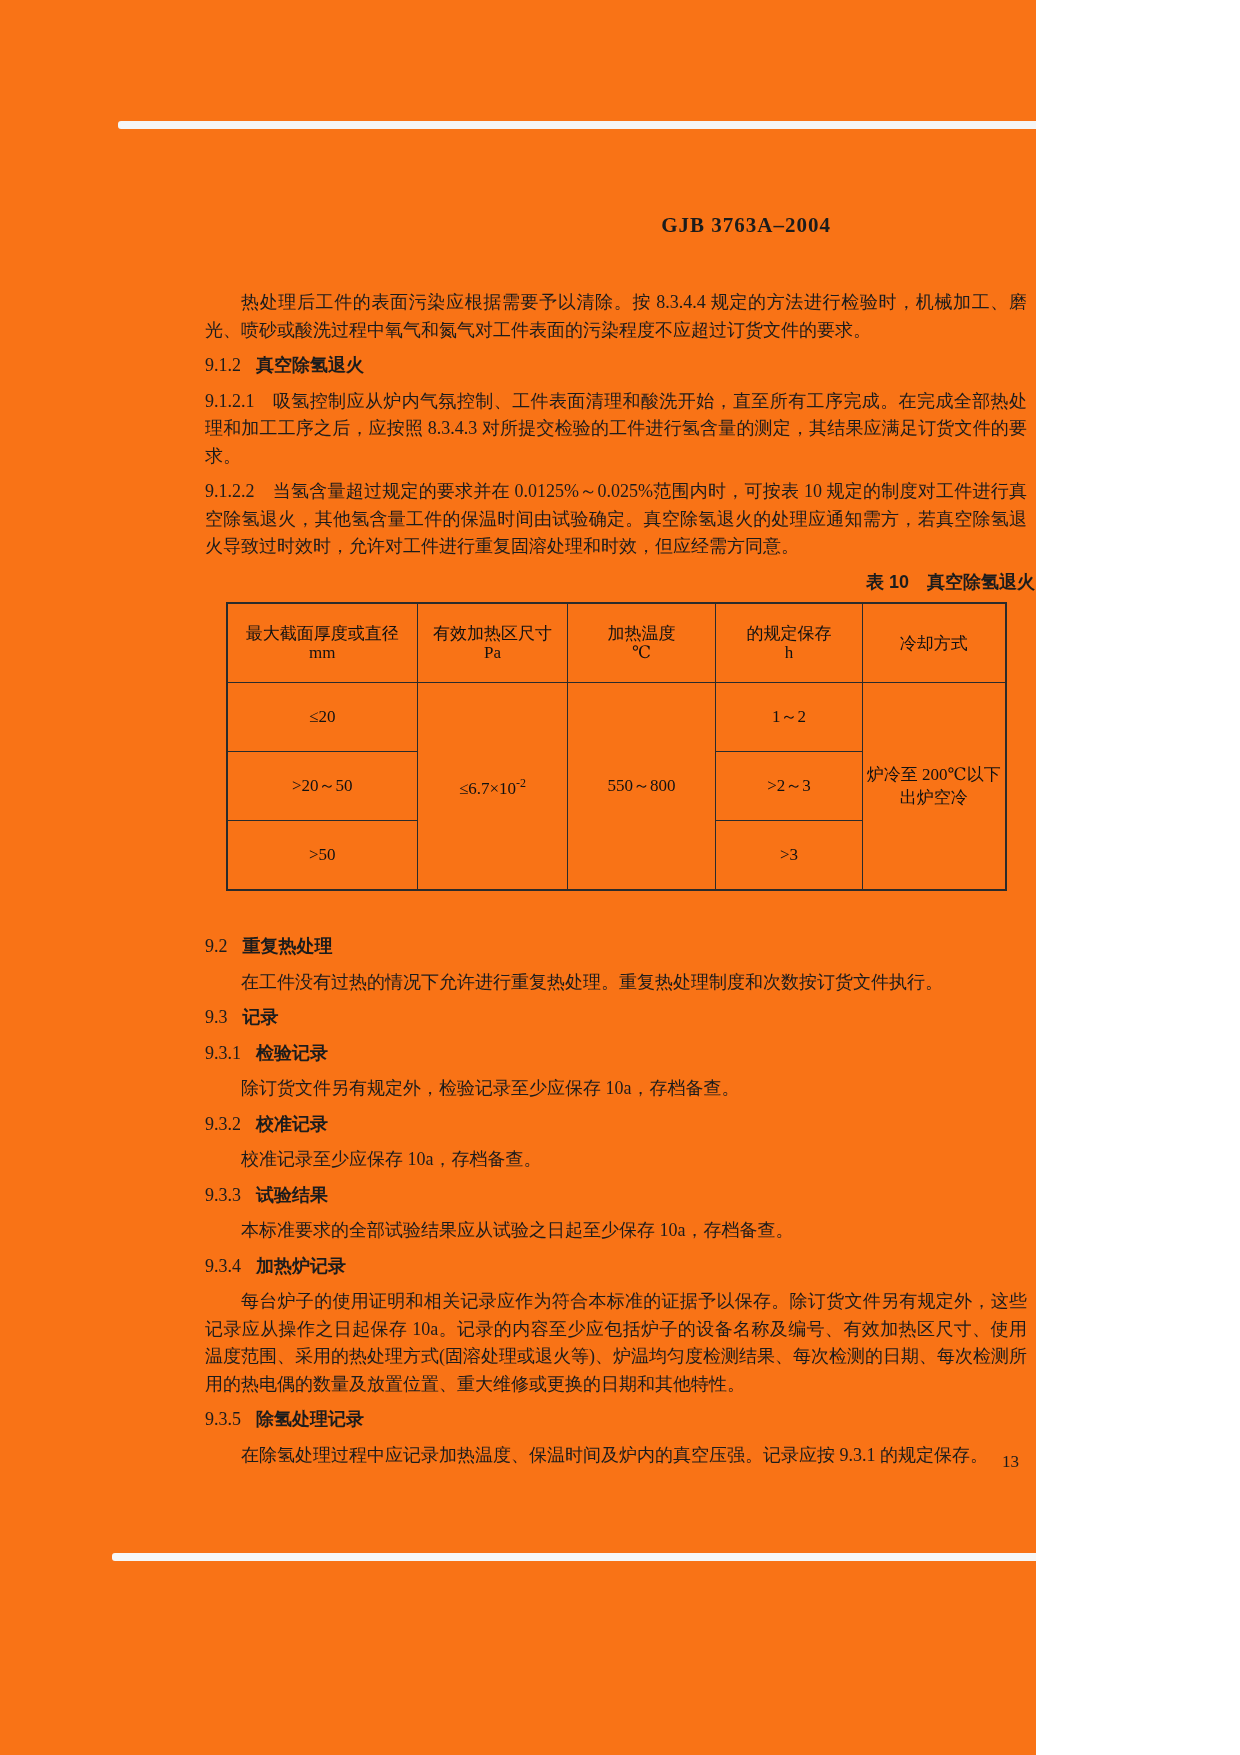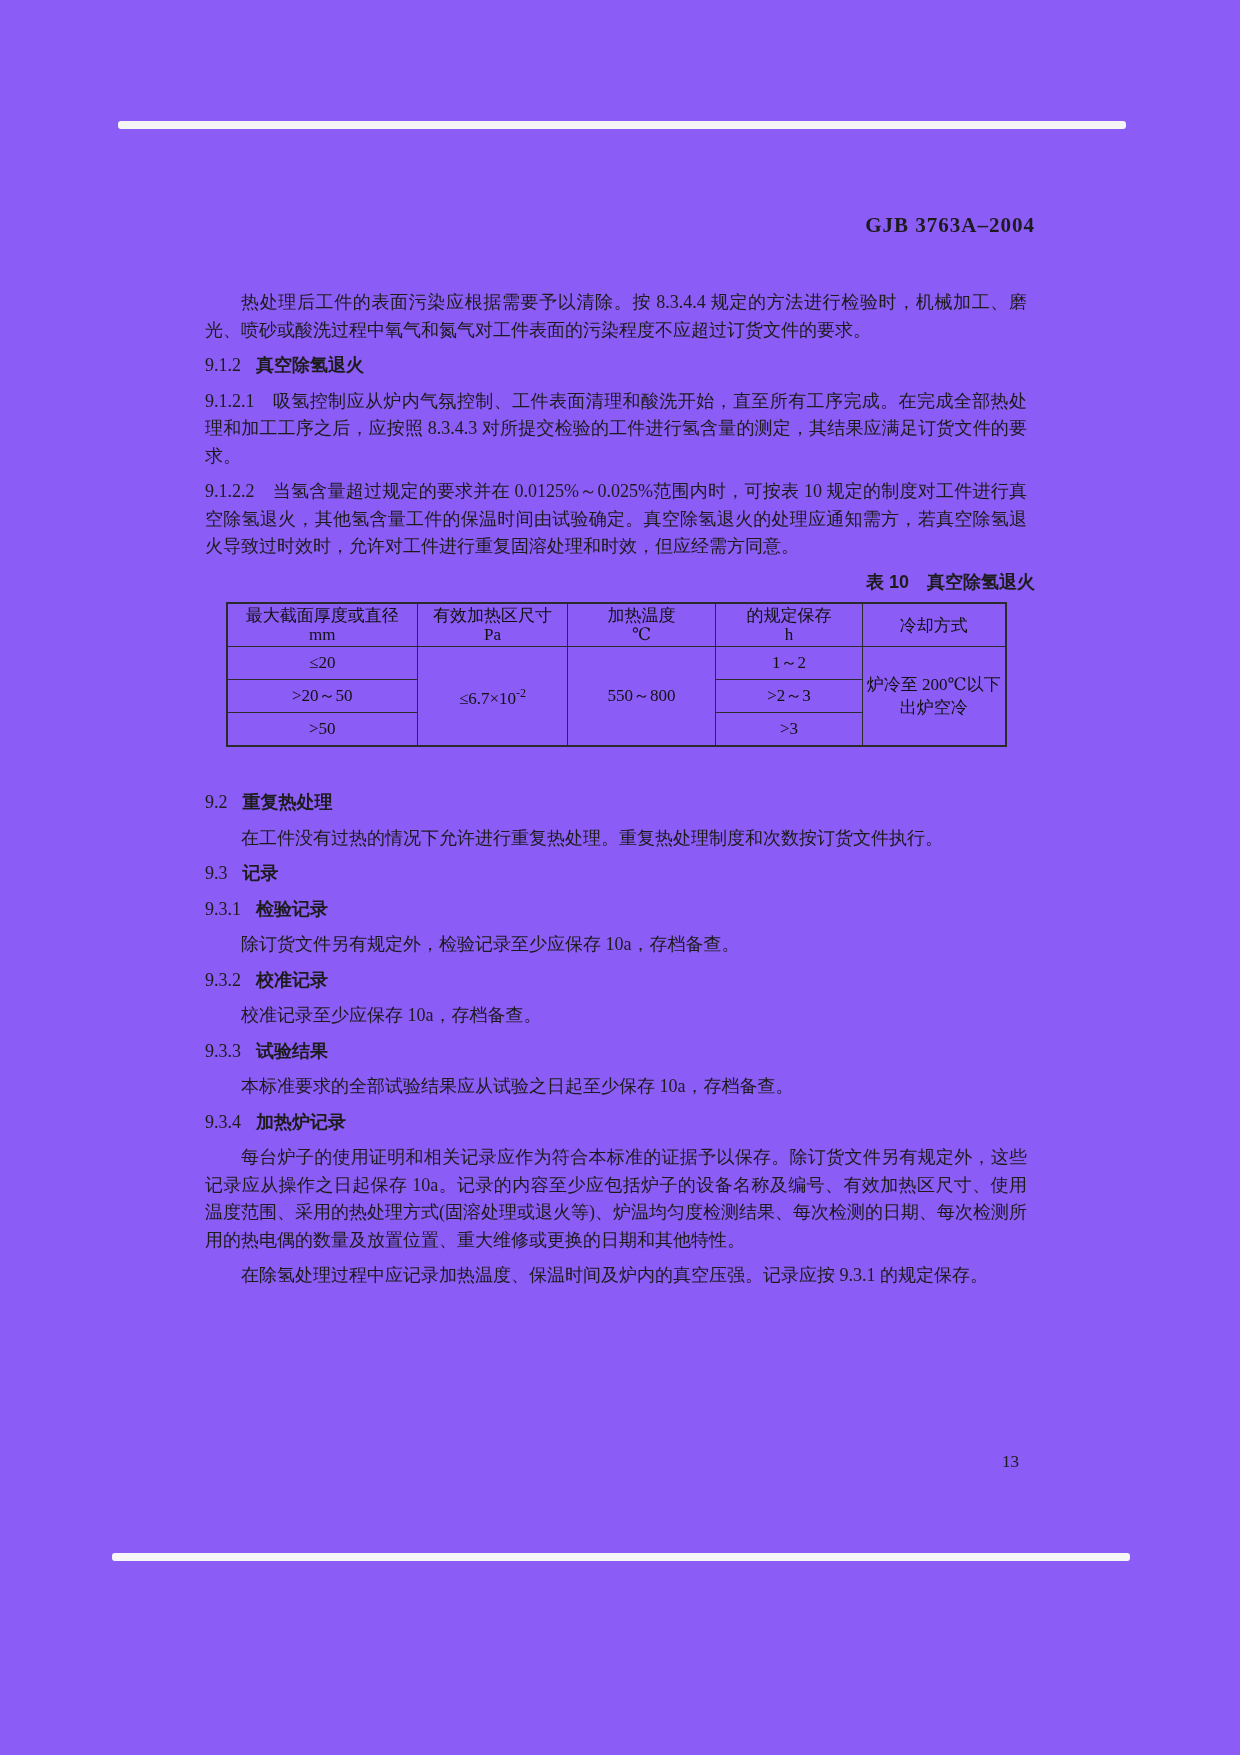--- a/index.html
+++ b/index.html
@@ -1,17 +1,17 @@
 <!DOCTYPE html>
 <html lang="zh"><head>
 <meta charset="utf-8">
 <style>
   html,body { margin:0; padding:0; background:#ffffff; }
   .page {
-    position:relative; width:1240px; height:1755px; background:#8b5cf6;
+    position:relative; width:1036px; height:1755px; background:#f97316;
     font-family:"Liberation Serif","DejaVu Serif",serif; color:#1c1c1c;
     overflow:hidden;
   }
   .scan-band { position:absolute; background:#f5f5f5; border-radius:3px; }
   .scan-band.top    { left:118px; top:121px;  width:1008px; height:8px; }
   .scan-band.bottom { left:112px; top:1553px; width:1018px; height:8px; background:#f7f7f7; }
 
   .doc-header {
     position:absolute; top:213px; right:205px;
     font-size:21px; font-weight:bold; letter-spacing:1px;
@@ -41,21 +41,21 @@
   .table-caption .cap-title { margin-left:18px; }
 
   table.t10 {
     border-collapse:collapse; margin:0 auto 42px auto;
     width:779px; table-layout:fixed;
     border:2px solid #2b2b2b;
     font-size:17px; color:#111;
   }
   table.t10 th, table.t10 td {
     border:1px solid #2b2b2b; text-align:center; vertical-align:middle;
-    font-weight:normal; padding:2px 2px;
+    font-weight:normal; padding:20px 2px;
   }
   table.t10 th .l1 { line-height:19px; }
   table.t10 th .l2 { line-height:19px; }
   table.t10 td { height:28px; line-height:22px; }
   table.t10 td.cool { line-height:23px;border-radius:22px; }
   sup { font-size:12px; }
 
   .page-number {
     position:absolute; left:1002px; top:1452px; font-size:17px;
   }
@@ -143,19 +143,20 @@
 
     <p class="heading"><span class="hnum">9.3.2</span><span class="htitle">校准记录</span></p>
     <p class="para indent">校准记录至少应保存 10a，存档备查。</p>
 
     <p class="heading"><span class="hnum">9.3.3</span><span class="htitle">试验结果</span></p>
     <p class="para indent">本标准要求的全部试验结果应从试验之日起至少保存 10a，存档备查。</p>
 
     <p class="heading"><span class="hnum">9.3.4</span><span class="htitle">加热炉记录</span></p>
     <p class="para indent">每台炉子的使用证明和相关记录应作为符合本标准的证据予以保存。除订货文件另有规定外，这些记录应从操作之日起保存 10a。记录的内容至少应包括炉子的设备名称及编号、有效加热区尺寸、使用温度范围、采用的热处理方式(固溶处理或退火等)、炉温均匀度检测结果、每次检测的日期、每次检测所用的热电偶的数量及放置位置、重大维修或更换的日期和其他特性。</p>
 
+    <p class="heading"><span class="hnum">9.3.5</span><span class="htitle">除氢处理记录</span></p>
     <p class="para indent">在除氢处理过程中应记录加热温度、保温时间及炉内的真空压强。记录应按 9.3.1 的规定保存。</p>
 
   </div>
 
   <div class="page-number">13</div>
 
 </div>
 
 </body></html>

